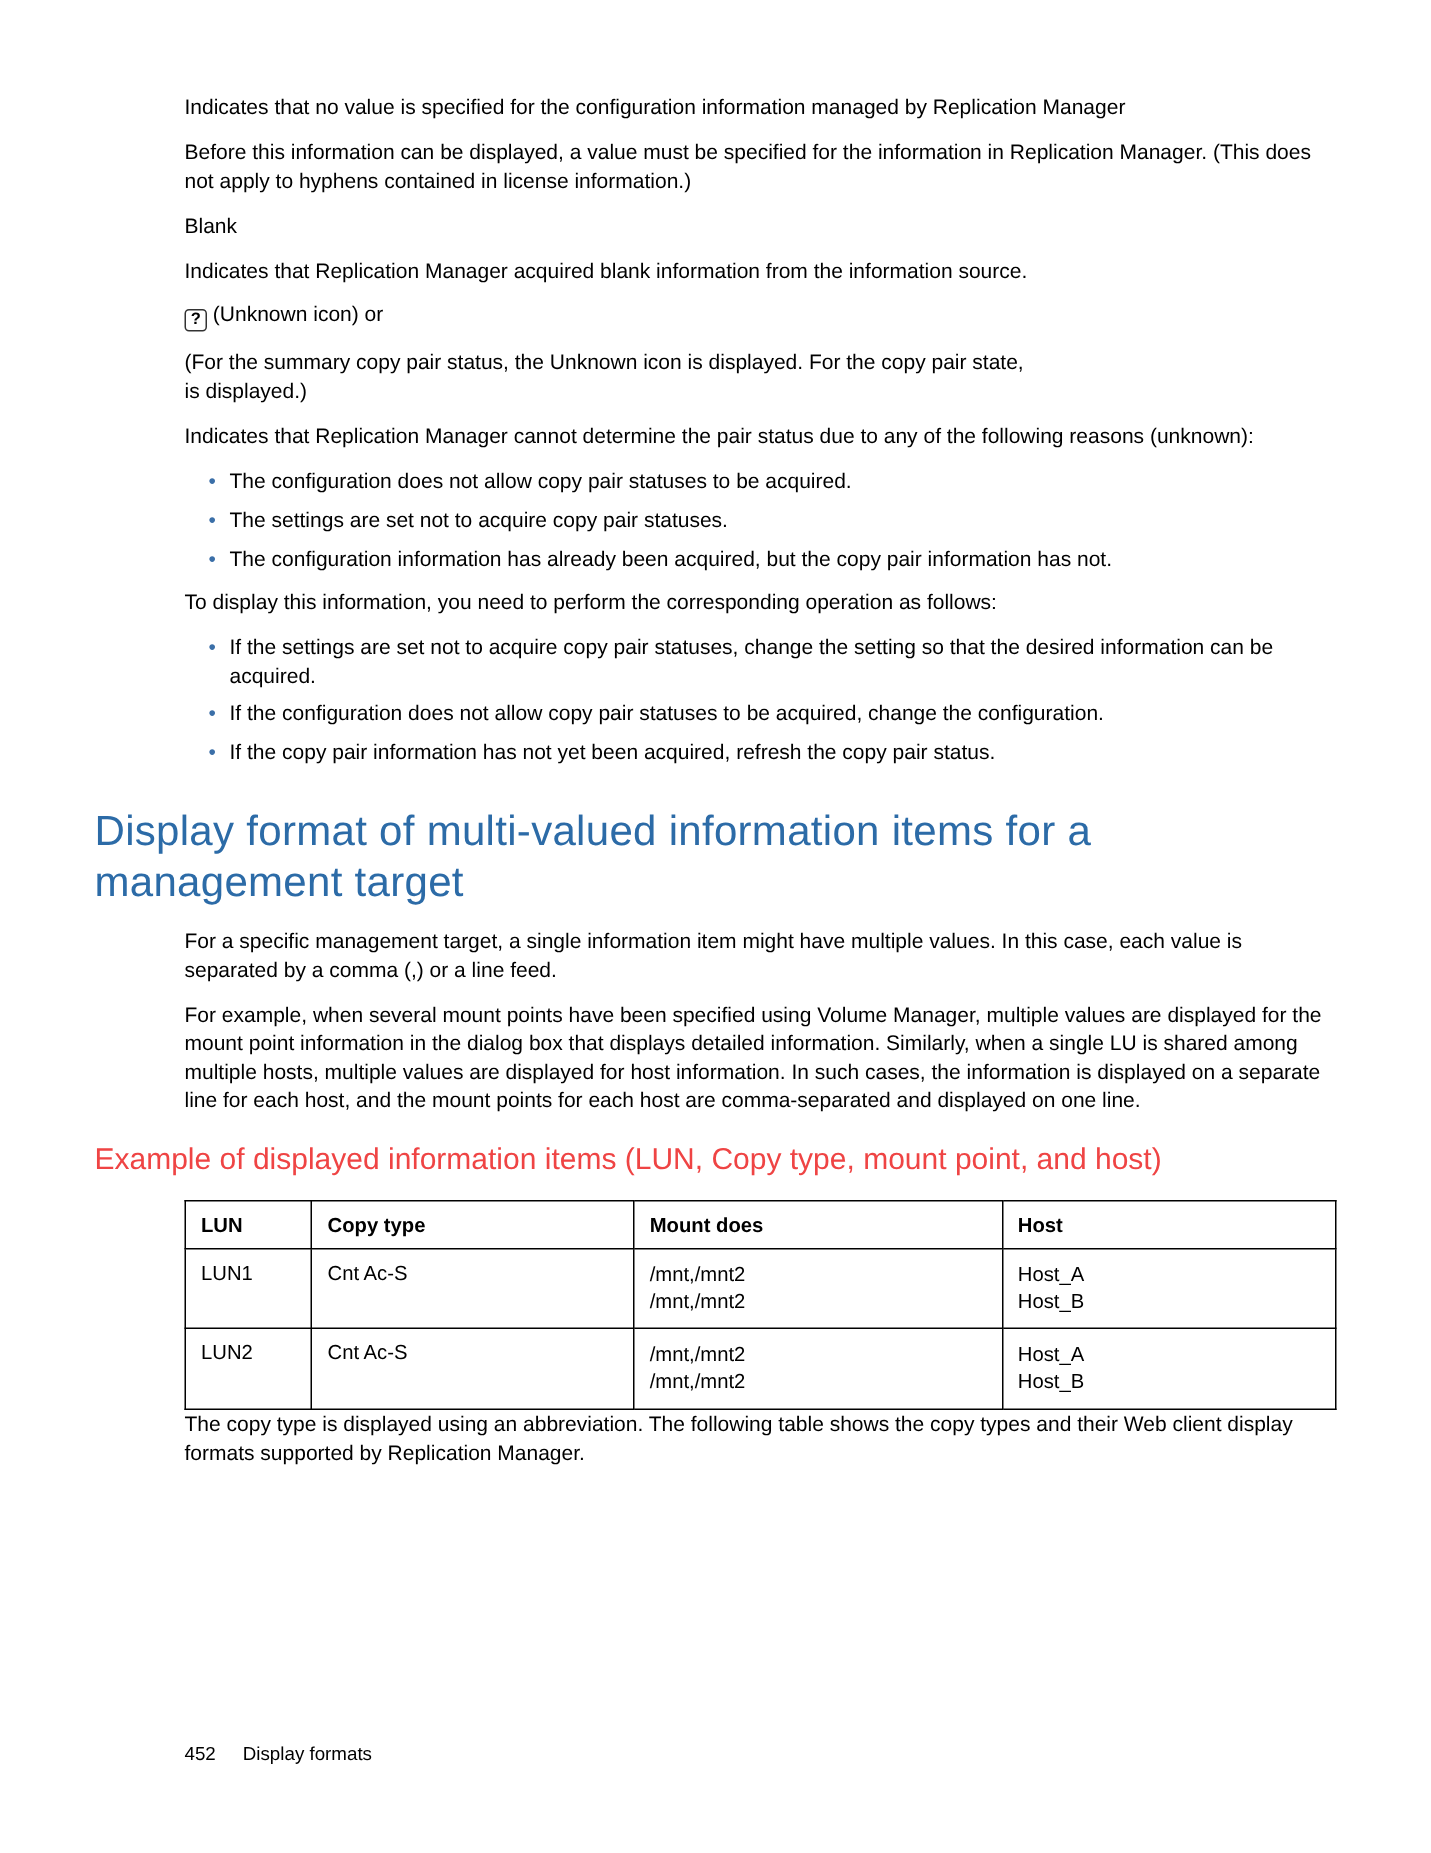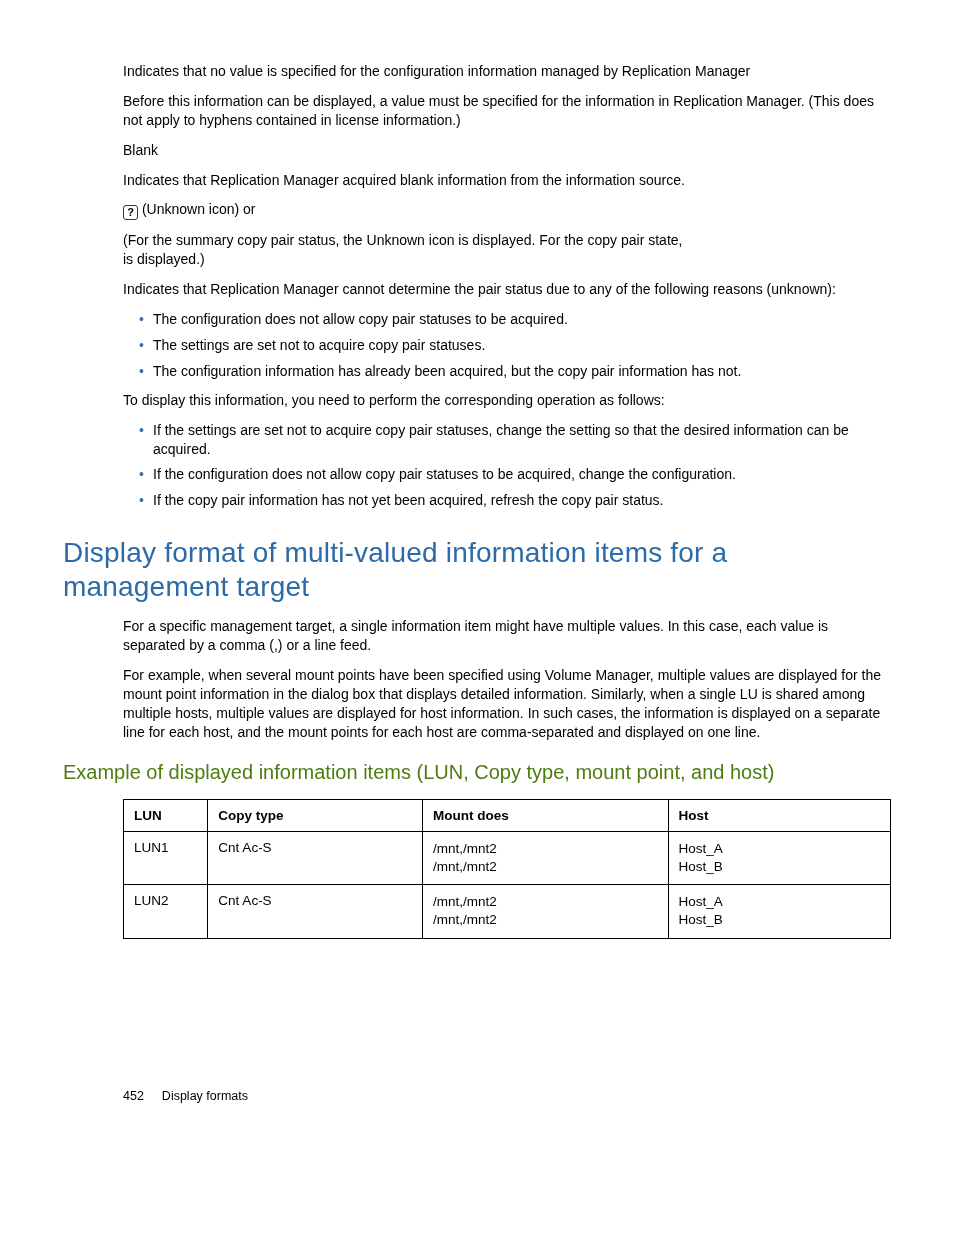--- a/index.html
+++ b/index.html
@@ -58,21 +58,21 @@
       font-weight: 300;
       color: #2c6ba7;
       margin: 26px 0 14px 0;
       line-height: 1.2;
       letter-spacing: 0.2px;
       padding-left: 0;
     }
     h2.h-sub {
       font-size: 20px;
       font-weight: 300;
-      color: #4d7c0f;
+      color: #ef4444;
       margin: 18px 0 14px 0;
       line-height: 1.25;
       padding-left: 0;
     }
     table.data {
       border-collapse: collapse;
       width: calc(100% - 60px);
       margin-left: 60px;
       margin-top: 6px;
     }
@@ -85,21 +85,21 @@
     }
     table.data th {
       font-weight: bold;
     }
     table.data td.cell-multi { line-height: 1.35; }
     .footer {
       padding-left: 60px;
       font-size: 12.5px;
       margin-top: 150px;
     }
-    .footer .pn { display: inline-block; margin-right: 18px; }
+    .footer .pn { display: inline-block; margin-right: 18px; margin-top: 35px; }
   </style>
 </head>
 <body>
 
 <div class="page">
   <div class="indent">
     <p class="body">Indicates that no value is specified for the configuration information managed by Replication Manager</p>
     <p class="body">Before this information can be displayed, a value must be specified for the information in Replication Manager. (This does not apply to hyphens contained in license information.)</p>
     <p class="body">Blank</p>
     <p class="body">Indicates that Replication Manager acquired blank information from the information source.</p>
@@ -148,17 +148,20 @@
     <tr>
       <td>LUN2</td>
       <td>Cnt Ac-S</td>
       <td class="cell-multi"><span>/mnt,/mnt2</span><br><span>/mnt,/mnt2</span></td>
       <td class="cell-multi"><span>Host_A</span><br><span>Host_B</span></td>
     </tr>
   </tbody>
     </table>
 
 
+  <div class="indent">
+    <p class="body">The copy type is displayed using an abbreviation. The following table shows the copy types and their Web client display formats supported by Replication Manager.</p>
+  </div>
 
   <div class="footer">
     <span class="pn">452</span><span>Display formats</span>
   </div>
 </div>
 
 </body></html>

